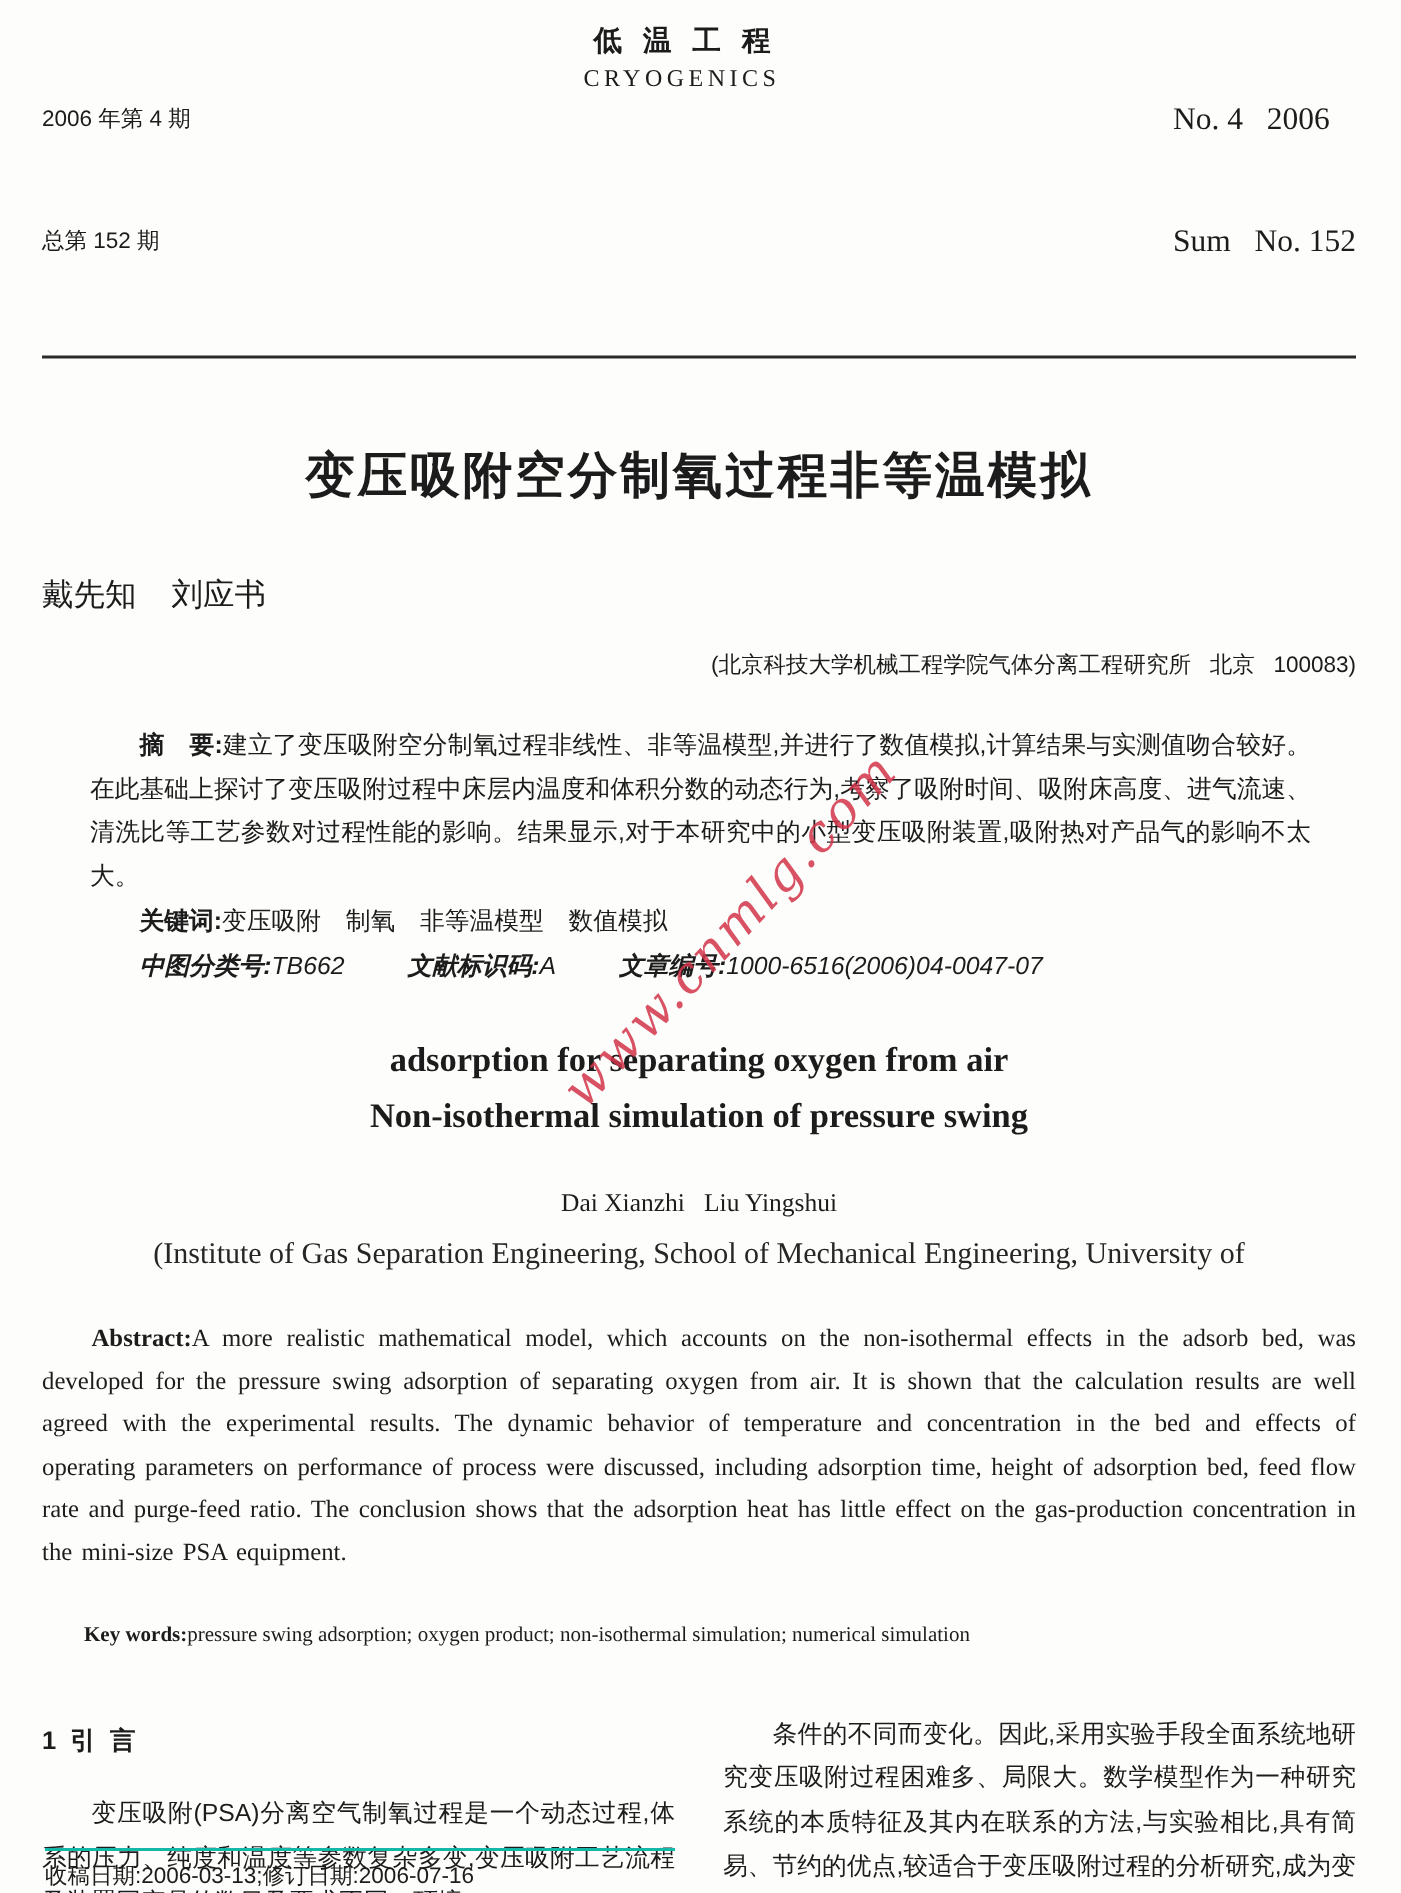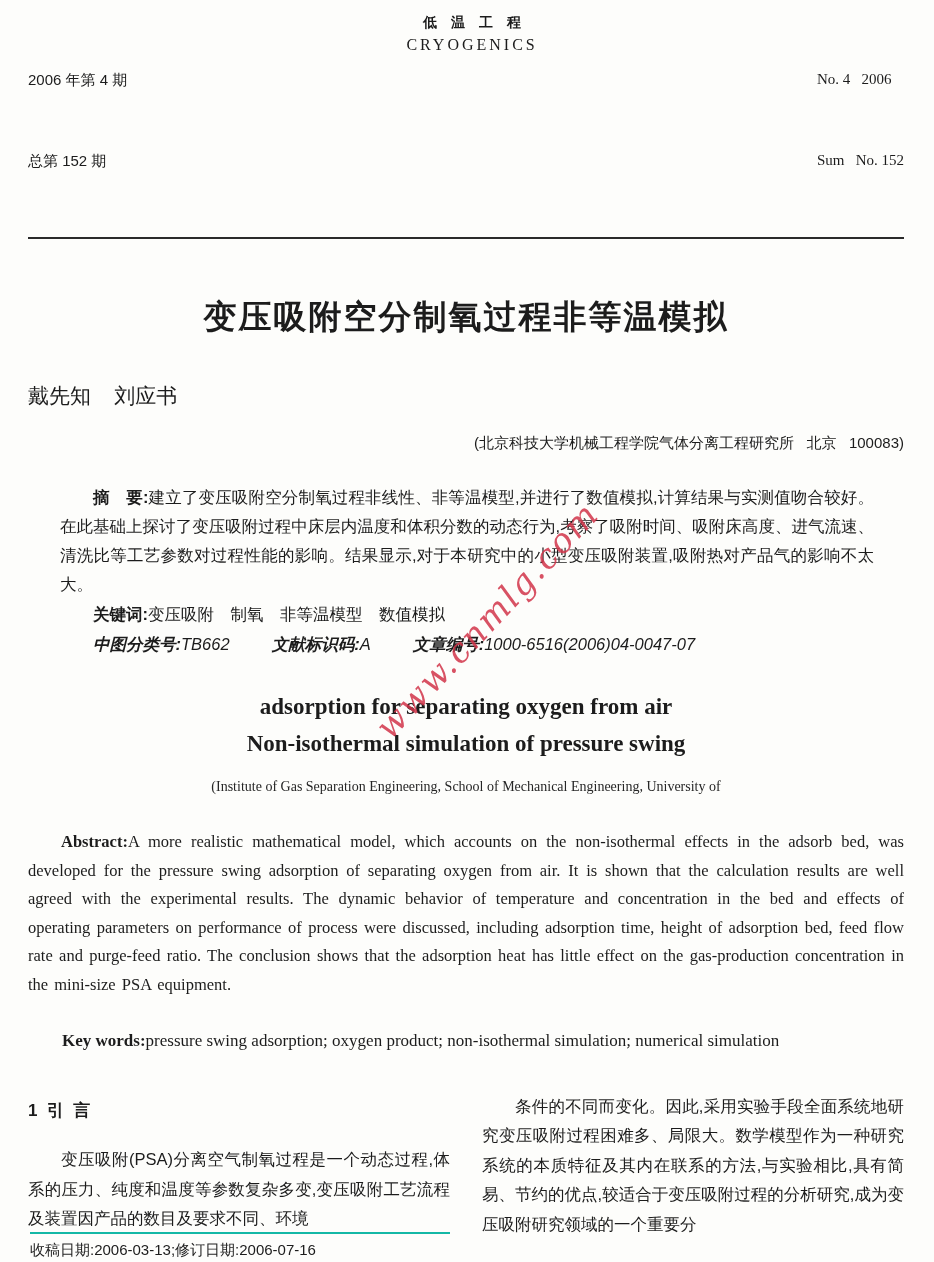--- a/index.html
+++ b/index.html
@@ -10,23 +10,23 @@
   }
   .page {
     position:relative; width:934px; height:1262px; overflow:hidden;
     background:#fdfdfb; padding:12px 30px 0 28px;
   }
 
   
   .journal-header { display:flex; justify-content:space-between; align-items:flex-start; }
   .hdr-left { font-family:"Liberation Sans",sans-serif; font-size:15px; line-height:27px; white-space:pre; }
   .hdr-center { text-align:center; margin-top:2px; }
-  .journal-name-cn { font-family:"Liberation Sans",sans-serif; font-weight:bold; font-size:14px; letter-spacing:14px; margin-left:14px; }
+  .journal-name-cn { font-family:"Liberation Sans",sans-serif; font-weight:bold; font-size:19px; letter-spacing:14px; margin-left:14px; }
   .journal-name-en { font-family:"Liberation Serif",serif; font-size:16px; letter-spacing:3px; margin-top:4px; }
-  .hdr-right { font-size:15px; line-height:27px; text-align:left; white-space:pre; }
+  .hdr-right { font-size:21px; line-height:27px; text-align:left; white-space:pre; }
   .header-rule { border-bottom:2px solid #2a2a2a; margin-top:9px; }
 
   
   .title-cn {
     text-align:center; font-family:"Liberation Sans",sans-serif; font-weight:bold;
     font-size:33px; letter-spacing:2px; margin-top:56px;
   }
   .authors-cn {
     text-align:left; font-family:"Liberation Sans",sans-serif;
     font-size:21px; margin-top:42px; white-space:pre;
@@ -41,26 +41,26 @@
   .abstract-cn { font-size:16.5px; line-height:29px; text-align:justify; text-indent:2em; }
   .abstract-cn .label, .kw-label, .cls-label { font-weight:bold;text-align:center; }
   .keywords-cn { font-size:16.5px; line-height:29px; text-indent:2em; margin-top:1px; white-space:pre-wrap; }
   .classification { font-size:16.5px; line-height:29px; text-indent:2em; margin-top:1px; }
   .cls-item { margin-right:42px;font-style:italic; }
   .cls-item:last-child { margin-right:0; }
 
   
   .title-en { text-align:center; font-weight:bold; font-size:23px; line-height:37px; margin-top:29px; }
   .authors-en { text-align:center; font-size:17px; margin-top:30px; white-space:pre; }
-  .affiliation-en { text-align:center; font-size:14px; line-height:25px; margin-top:12px; color:#262626; }
+  .affiliation-en { text-align:center; font-size:20px; line-height:25px; margin-top:12px; color:#262626; }
 
   
   .abstract-en { margin-top:29px; font-size:16.5px; line-height:28.5px; text-align:justify; text-indent:2em; word-spacing:2px; }
   .abstract-en .label, .keywords-en .label { font-weight:bold; }
-  .keywords-en { margin-top:28px; font-size:17px; line-height:28.5px; text-align:justify; text-indent:2em; }
+  .keywords-en { margin-top:28px; font-size:14px; line-height:28.5px; text-align:justify; text-indent:2em; }
 
   
   .body-columns { display:flex; gap:32px; margin-top:36px; font-family:"Liberation Sans",sans-serif; }
   .col { flex:1 1 0; font-size:16.5px; line-height:29.5px; text-align:justify; }
   .section-heading { font-weight:bold; font-size:17px; margin:4px 0 20px 0; white-space:pre; }
   .col p { text-indent:2em; }
 
   
   .footnote {
     position:absolute; left:30px; top:1232px; width:420px;
@@ -105,20 +105,21 @@
   <div class="abstract-block">
     <p class="abstract-cn"><span class="label">摘　要:</span><span>建立了变压吸附空分制氧过程非线性、非等温模型,并进行了数值模拟,计算结果与实测值吻合较好。在此基础上探讨了变压吸附过程中床层内温度和体积分数的动态行为,考察了吸附时间、吸附床高度、进气流速、清洗比等工艺参数对过程性能的影响。结果显示,对于本研究中的小型变压吸附装置,吸附热对产品气的影响不太大。</span></p>
     <p class="keywords-cn"><span class="kw-label">关键词:</span><span>变压吸附　制氧　非等温模型　数值模拟</span></p>
     <p class="classification"><span class="cls-item"><span class="cls-label">中图分类号:</span><span>TB662</span></span><span class="cls-item"><span class="cls-label">文献标识码:</span><span>A</span></span><span class="cls-item"><span class="cls-label">文章编号:</span><span>1000-6516(2006)04-0047-07</span></span></p>
   </div>
 
   <h2 class="title-en">
     <div>adsorption for separating oxygen from air</div>
     <div>Non-isothermal simulation of pressure swing</div>
   </h2>
+  <div class="authors-en">Dai Xianzhi   Liu Yingshui</div>
   <div class="affiliation-en">
     <div>(Institute of Gas Separation Engineering, School of Mechanical Engineering, University of</div>
   </div>
 
   <p class="abstract-en"><span class="label">Abstract:</span><span>A more realistic mathematical model, which accounts on the non-isothermal effects in the adsorb bed, was developed for the pressure swing adsorption of separating oxygen from air. It is shown that the calculation results are well agreed with the experimental results. The dynamic behavior of temperature and concentration in the bed and effects of operating parameters on performance of process were discussed, including adsorption time, height of adsorption bed, feed flow rate and purge-feed ratio. The conclusion shows that the adsorption heat has little effect on the gas-production concentration in the mini-size PSA equipment.</span></p>
   <p class="keywords-en"><span class="label">Key words:</span><span>pressure swing adsorption; oxygen product; non-isothermal simulation; numerical simulation</span></p>
 
   <div class="body-columns">
     <div class="col">
       <div class="section-heading">1  引  言</div>

